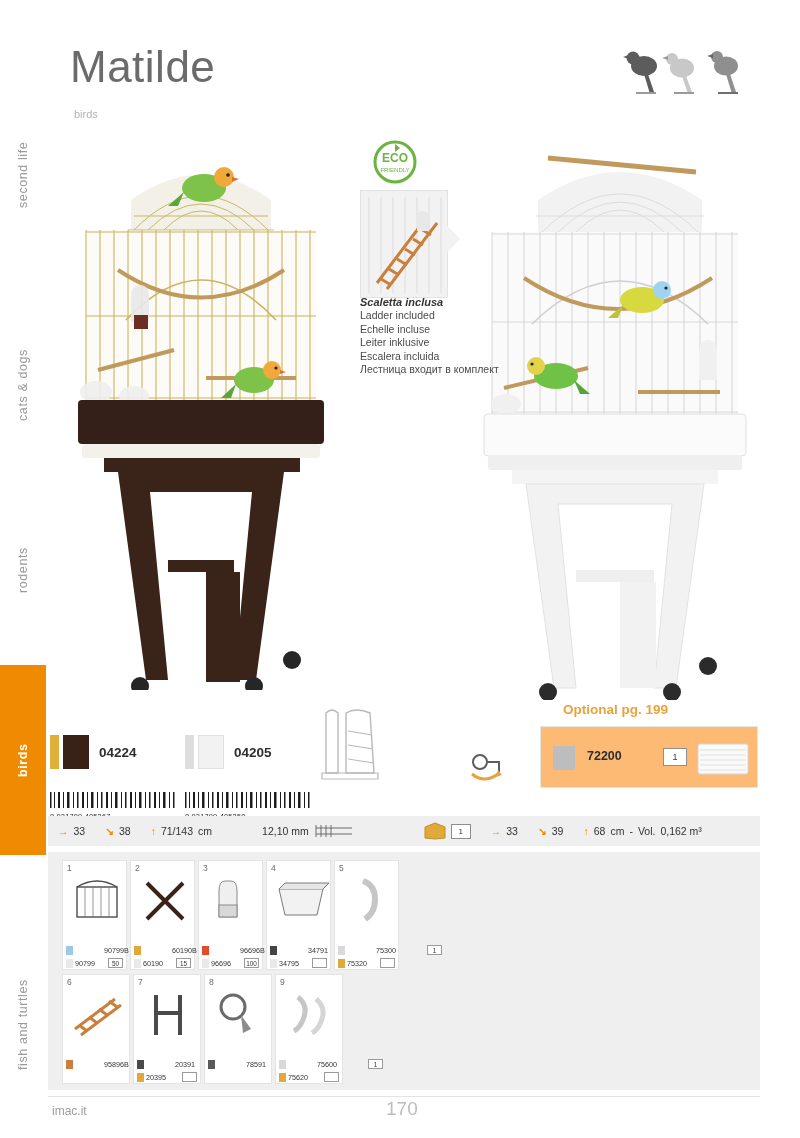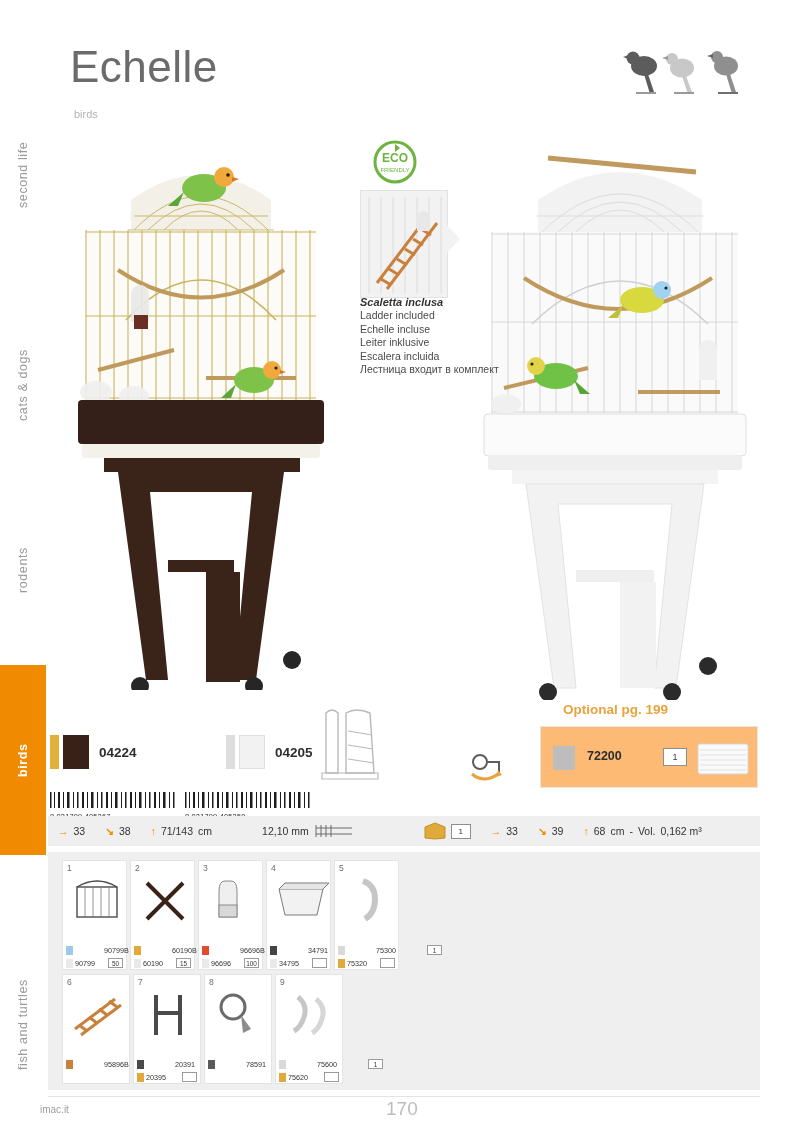--- a/index.html
+++ b/index.html
@@ -66,21 +66,21 @@
   }
   #ladder-captions {
     position:absolute; left:360px; top:296px; width:180px;
     font-size:10.5px; line-height:13.4px; color:#4a4a4a;
   }
   #ladder-captions .lead { font-weight:bold; color:#333; font-size:11px;font-style:italic; }
 
   
   .variant { position:absolute; top:735px; height:50px; }
   #variant-1 { left:50px;  width:160px; }
-  #variant-2 { left:185px; width:160px;margin-left:41px; }
+  #variant-2 { left:185px; width:160px; }
   .variant .swatch-pair { display:flex; align-items:center; gap:4px; height:34px; }
   .sw-narrow { width:9px; height:34px; }
   .sw-wide   { width:26px; height:34px; }
   .variant .code { font-size:13.5px; font-weight:bold; color:#2e2e2e; margin-left:6px; }
   .barcode { position:absolute; top:792px; height:22px; }
   #barcode-1 { left:50px; }
   #barcode-2 { left:185px; }
   .barcode .digits { font-size:7.4px; color:#2b2b2b; letter-spacing:.2px; }
 
   
@@ -140,21 +140,21 @@
   }
   .part .codeline.l2 { top:84px;gap:31px; }
   .part .codeline.l3 { top:97px; }
   .part .dot { width:7px; height:9px; flex:0 0 7px; }
   .part .qty {
     margin-left:auto; min-width:15px; height:10px; border:1px solid #9a9a9a;
     background:#fff; font-size:6.4px; display:flex; align-items:center; justify-content:center;
   }
 
   
-  #footer-site { position:absolute; left:40px; top:1104px; font-size:10px; color:#9d9d9d; }
+  #footer-site { position:absolute; left:52px; top:1104px; font-size:12px; color:#9d9d9d; }
   #footer-page { position:absolute; left:386px; top:1098px; font-size:19px; color:#bdbdbd; }
   #footer-rule { position:absolute; left:48px; top:1096px; width:712px; height:1px; background:#e3e3e3; }
 </style>
 </head>
 <body>
 
 <div class="sidenav">
   <div class="tab" id="tab-second-life">
     <span>second life</span>
   </div>
@@ -165,21 +165,21 @@
     <span>rodents</span>
   </div>
   <div class="tab active" id="tab-birds">
     <span>birds</span>
   </div>
   <div class="tab" id="tab-fish">
     <span>fish and turtles</span>
   </div>
 </div>
 
-<div id="page-title">Echelle</div>
+<div id="page-title">Matilde</div>
 <div id="page-subtitle">birds</div>
 
 <svg id="top-birds" viewBox="0 0 130 56">
   <g fill="#5c5c5c">
     <ellipse cx="22" cy="22" rx="13" ry="10"></ellipse>
     <circle cx="11" cy="14" r="6.5"></circle>
     <path d="M7 11 L1 13 L7 15 Z"></path>
     <path d="M22 30 L28 50 L32 48 L26 30 Z"></path>
     <path d="M14 48 L34 48 L34 50 L14 50 Z" fill="#9a9a9a"></path>
   </g>

